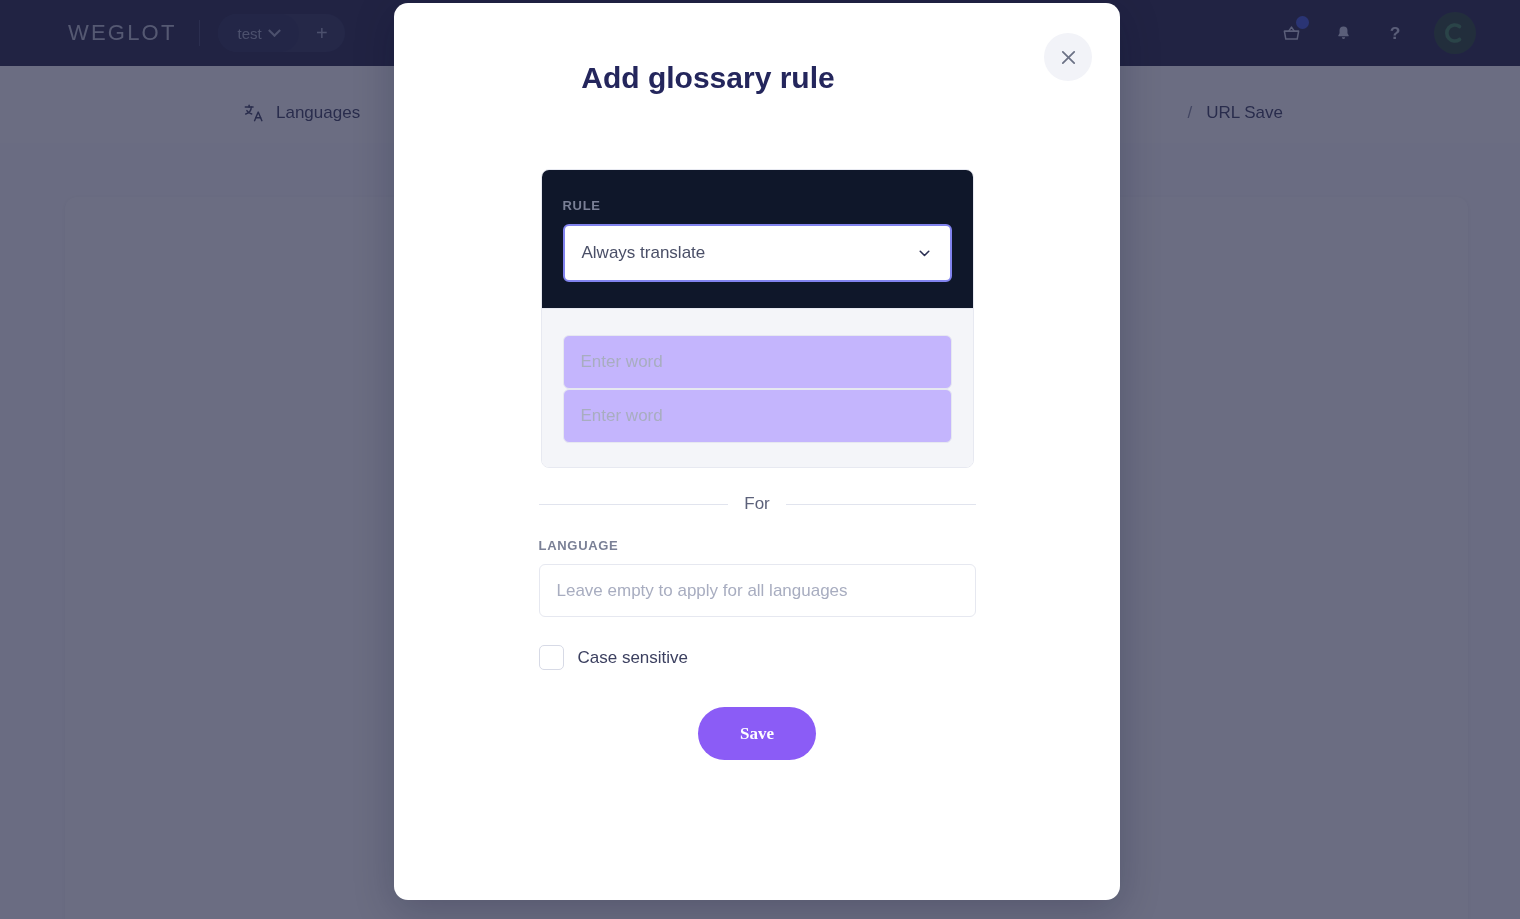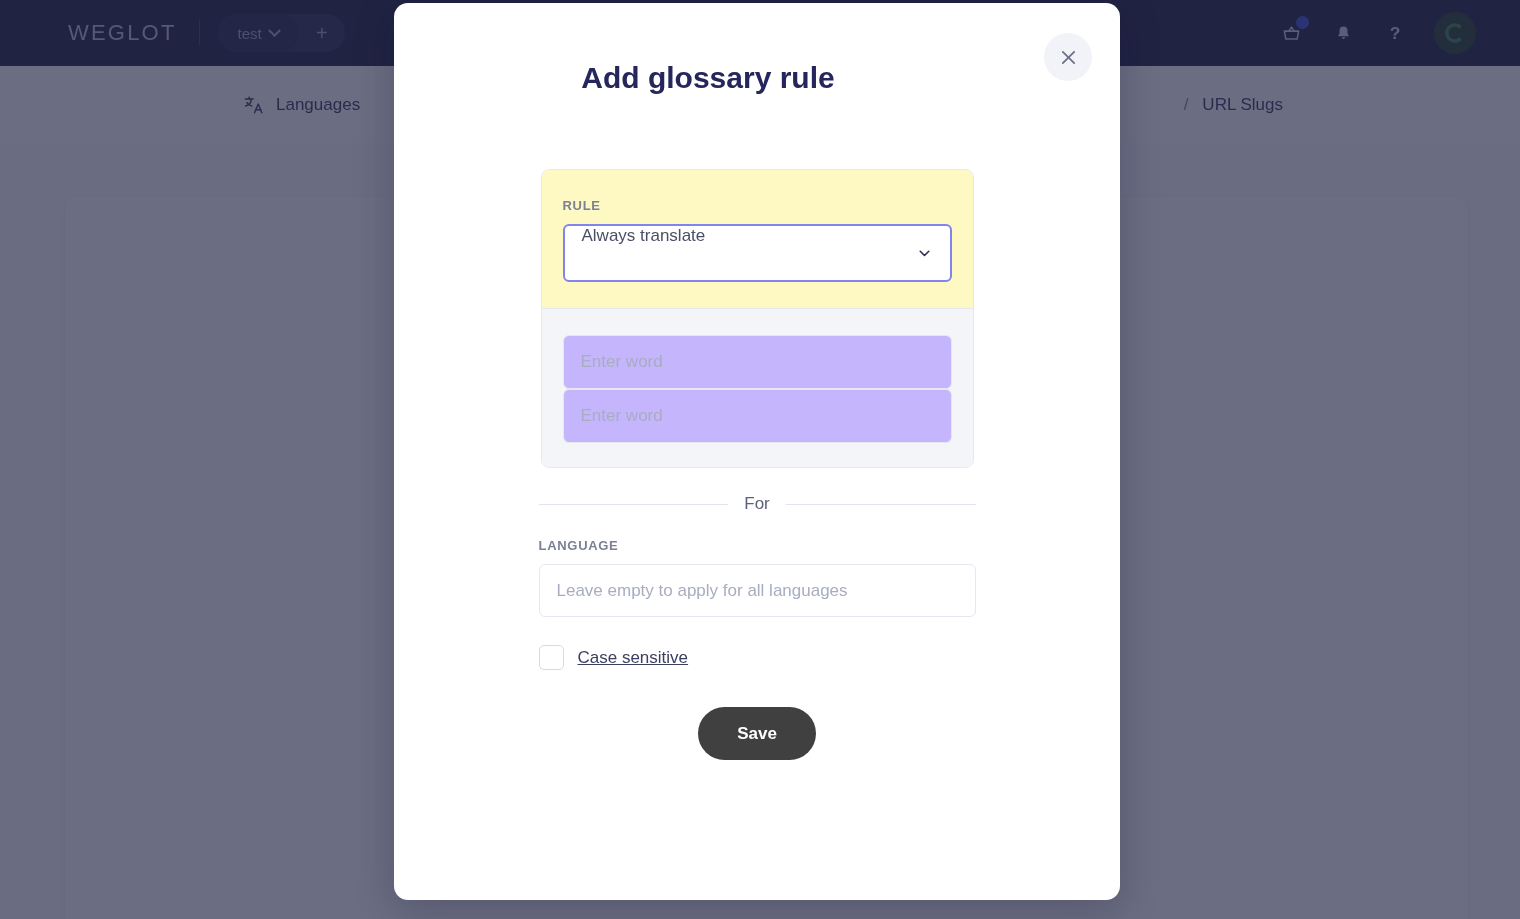--- a/index.html
+++ b/index.html
@@ -112,21 +112,21 @@
     display: flex;
     align-items: center;
     justify-content: center;
     margin-left: 6px;
   }
   .avatar svg { display: block; }
 
   
   #sub-nav {
     position: absolute;
-    top: 66px; left: 0;
+    top: 74px; left: 0;
     width: 1520px;
     height: 77px;
     background: #ffffff;
     display: flex;
     align-items: center;
   }
   .nav-item {
     display: flex;
     align-items: center;
     gap: 11px;
@@ -218,36 +218,37 @@
   .rule-card {
     width: 433px;
     margin: 0 auto;
     border: 1px solid #e7e9f1;
     border-radius: 8px;
     overflow: hidden;
     background: #ffffff;
   }
   .rule-card-top {
     padding: 28px 21px 26px 21px;
-    background: #fef9c3;
+    background: #0f172a;
   }
   .field-label {
     font-size: 13px;
     font-weight: 700;
     letter-spacing: .7px;
     color: #7a8096;
     margin-bottom: 11px;
   }
   .select-box {
     position: relative;
     height: 58px;
     border: 2px solid #8183ee;
     border-radius: 6px;
     background: #ffffff;
     display: flex;
+    align-items: center;
     padding: 0 17px;
     cursor: pointer;
   }
   .select-value {
     font-size: 17px;
     color: #4a4f67;
   }
   .select-chevron {
     position: absolute;
     right: 17px;
@@ -325,39 +326,38 @@
     width: 25px; height: 25px;
     border: 1px solid #d7dae6;
     border-radius: 5px;
     background: #ffffff;
     cursor: pointer;
     flex: none;
   }
   .checkbox-label {
     font-size: 17px;
     color: #3c4060;
-    text-decoration: underline;
   }
 
   .save-row {
     width: 726px;
     display: flex;
     justify-content: center;
     margin-top: 37px;
   }
   #save-button {
     width: 118px;
     height: 53px;
     border-radius: 27px;
     border: none;
-    background: #404040;
+    background: #8b5cf6;
     color: #ffffff;
     font-size: 17px;
     font-weight: 700;
-    font-family: Liberation Sans, sans-serif;
+    font-family: Liberation Serif, serif;
     cursor: pointer;
   }
 </style>
 </head>
 <body>
 
 <div id="app-root">
 
   <div id="top-bar">
     <div class="brand">WEGLOT</div>
@@ -408,21 +408,21 @@
         <path d="M9 5.5c0 3.6-2.6 6.6-6 7.6"></path>
         <path d="M4.2 9.3c1.1 2 3 3.2 5.3 3.7"></path>
         <path d="M12.6 20.4l4-9.4 4 9.4"></path>
         <path d="M14 17.2h5.2"></path>
       </svg>
       <span>Languages</span>
     </div>
 
     <div class="nav-right">
       <span class="slash">/</span>
-      <span>URL Slugs</span>
+      <span>URL Save</span>
     </div>
   </div>
 
   <div id="page-body">
     <div id="content-card"></div>
   </div>
 </div>
 
 <div id="overlay"></div>
 

